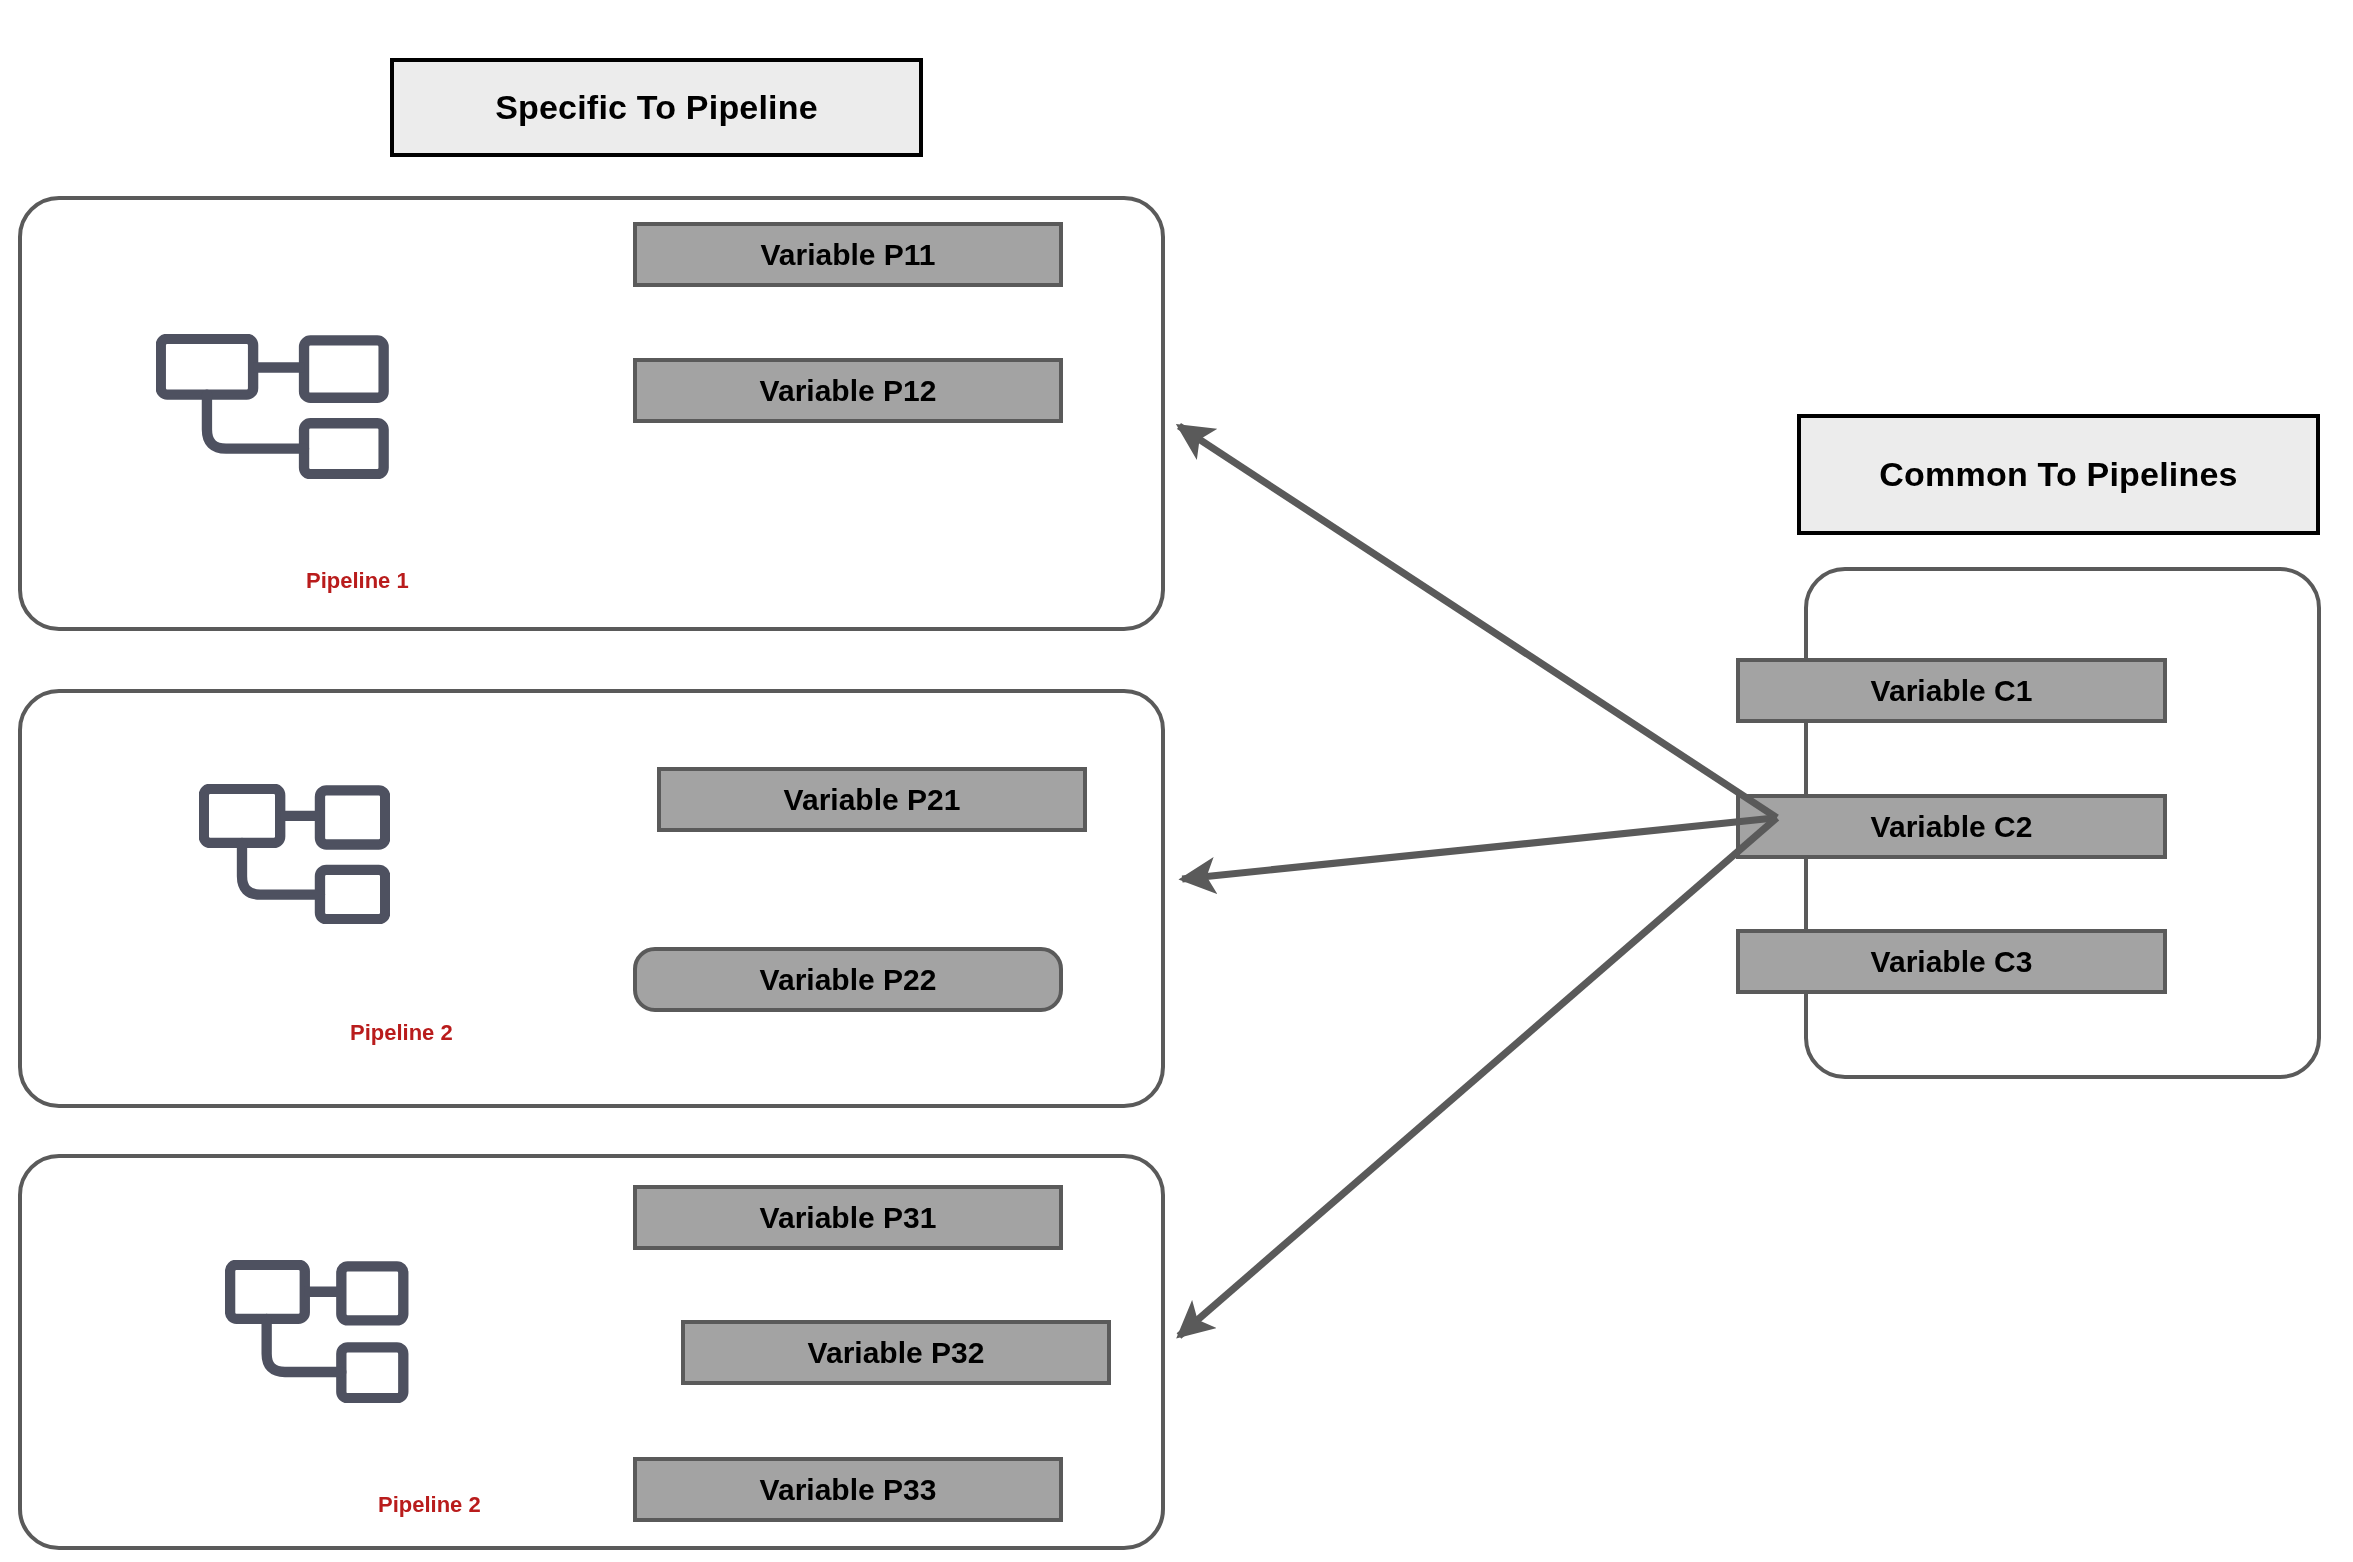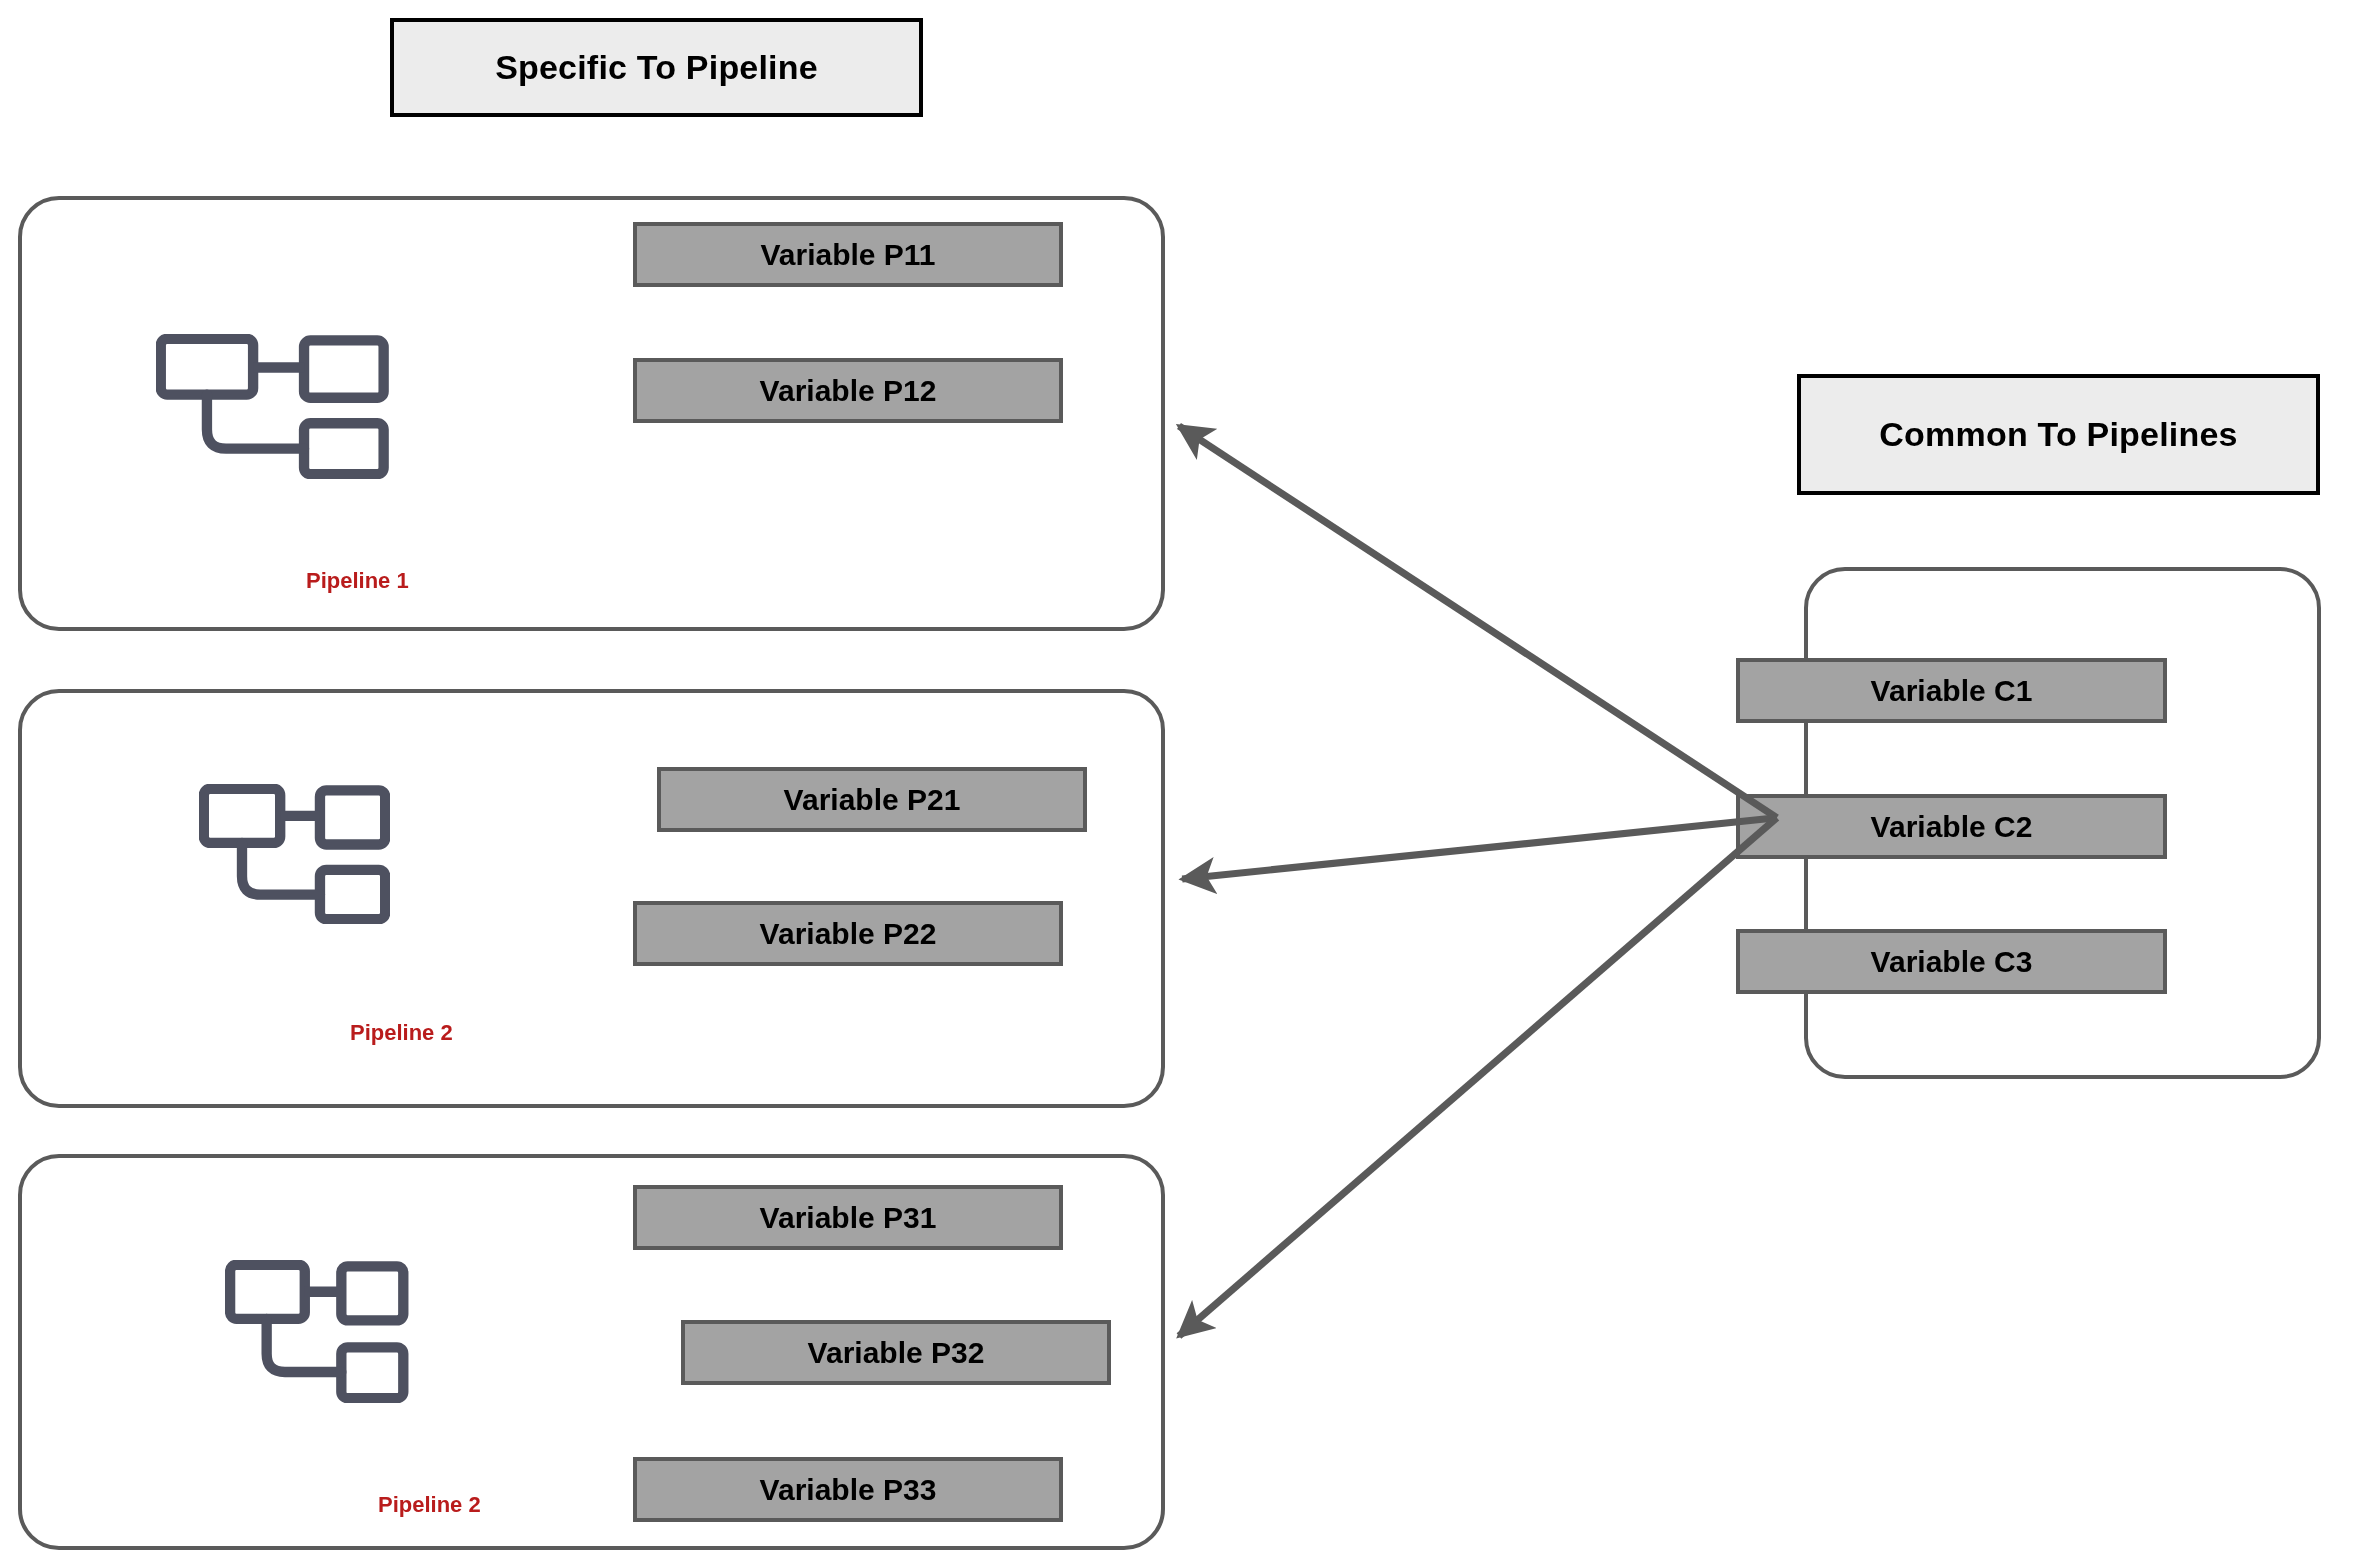--- a/index.html
+++ b/index.html
@@ -23,20 +23,21 @@
     position: absolute;
     background: #ececec;
     border: 4px solid #000000;
     box-sizing: border-box;
     display: flex;
     align-items: center;
     justify-content: center;
     font-weight: bold;
     color: #000000;
     letter-spacing: 0.2px;
+    margin-top: 40px;
   }
   #hdr-specific {
     left: 390px;  top: 17.5px;
     width: 533px; height: 99px;
     font-size: 34px;
   }
   #hdr-common {
     left: 1797px; top: 374px;
     width: 523px;  height: 121px;
     font-size: 34px;
@@ -81,21 +82,21 @@
   }
   .var-box.pipeline-var { left: 633px; width: 430px; height: 65px; }
   .var-box.common-var   { left: 1736px; width: 431px; height: 65px; }
 
   
   #var-p11 { top: 222px; }
   #var-p12 { top: 358px; }
   #var-p13 { top: 490px; }
   
   #var-p21 { top: 767px; margin-left: 24px; }
-  #var-p22 { top: 901px; }
+  #var-p22 { top: 947px; border-radius: 22px; }
   
   #var-p31 { top: 1185px; }
   #var-p32 { top: 1320px; margin-left: 48px; }
   #var-p33 { top: 1457px; }
   
   #var-c1 { top: 658px; }
   #var-c2 { top: 794px; }
   #var-c3 { top: 929px; }
 
   

